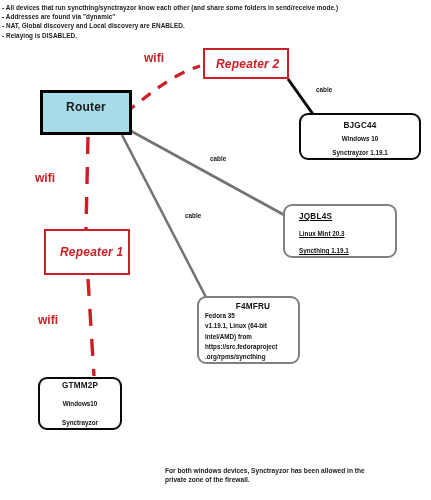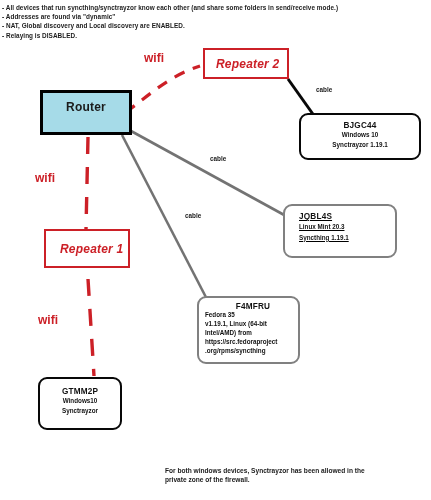--- a/index.html
+++ b/index.html
@@ -38,20 +38,21 @@
     line-height: 9.2px;
     white-space: nowrap;
     letter-spacing: 0.05px;
   }
 
   
   .box {
     position: absolute;
     box-sizing: border-box;
     background: #ffffff;
+    justify-content: space-between;
   }
   .box .title {
     font-weight: bold;
     text-align: center;
   }
   .box .sub {
     font-weight: bold;
     text-align: center;
   }
 
@@ -91,21 +92,21 @@
   #repeater2 {
     left: 203px;
     top: 48px;
     width: 86px;
     height: 31px;
   }
   #repeater1 {
     left: 44px;
     top: 229px;
     width: 86px;
-    height: 39px;
+    height: 46px;
   }
   #repeater1 .title { margin-left: 14px; }
 
   
   .device {
     border-radius: 9px;
     display: flex;
     flex-direction: column;
     align-items: center;
   }
@@ -159,21 +160,21 @@
   #f4mfru .sub {
     text-align: left;
     line-height: 8.9px;
   }
 
   #gtmm2p {
     left: 38px;
     top: 377px;
     width: 84px;
     height: 53px;
-    padding-top: 8px;
+    padding-top: 2px;
   }
   #gtmm2p .sub { text-align: center; margin-top: 1px; }
 
   
   .elabel {
     position: absolute;
     font-size: 7.4px;
     font-weight: bold;
     white-space: nowrap;
   }

